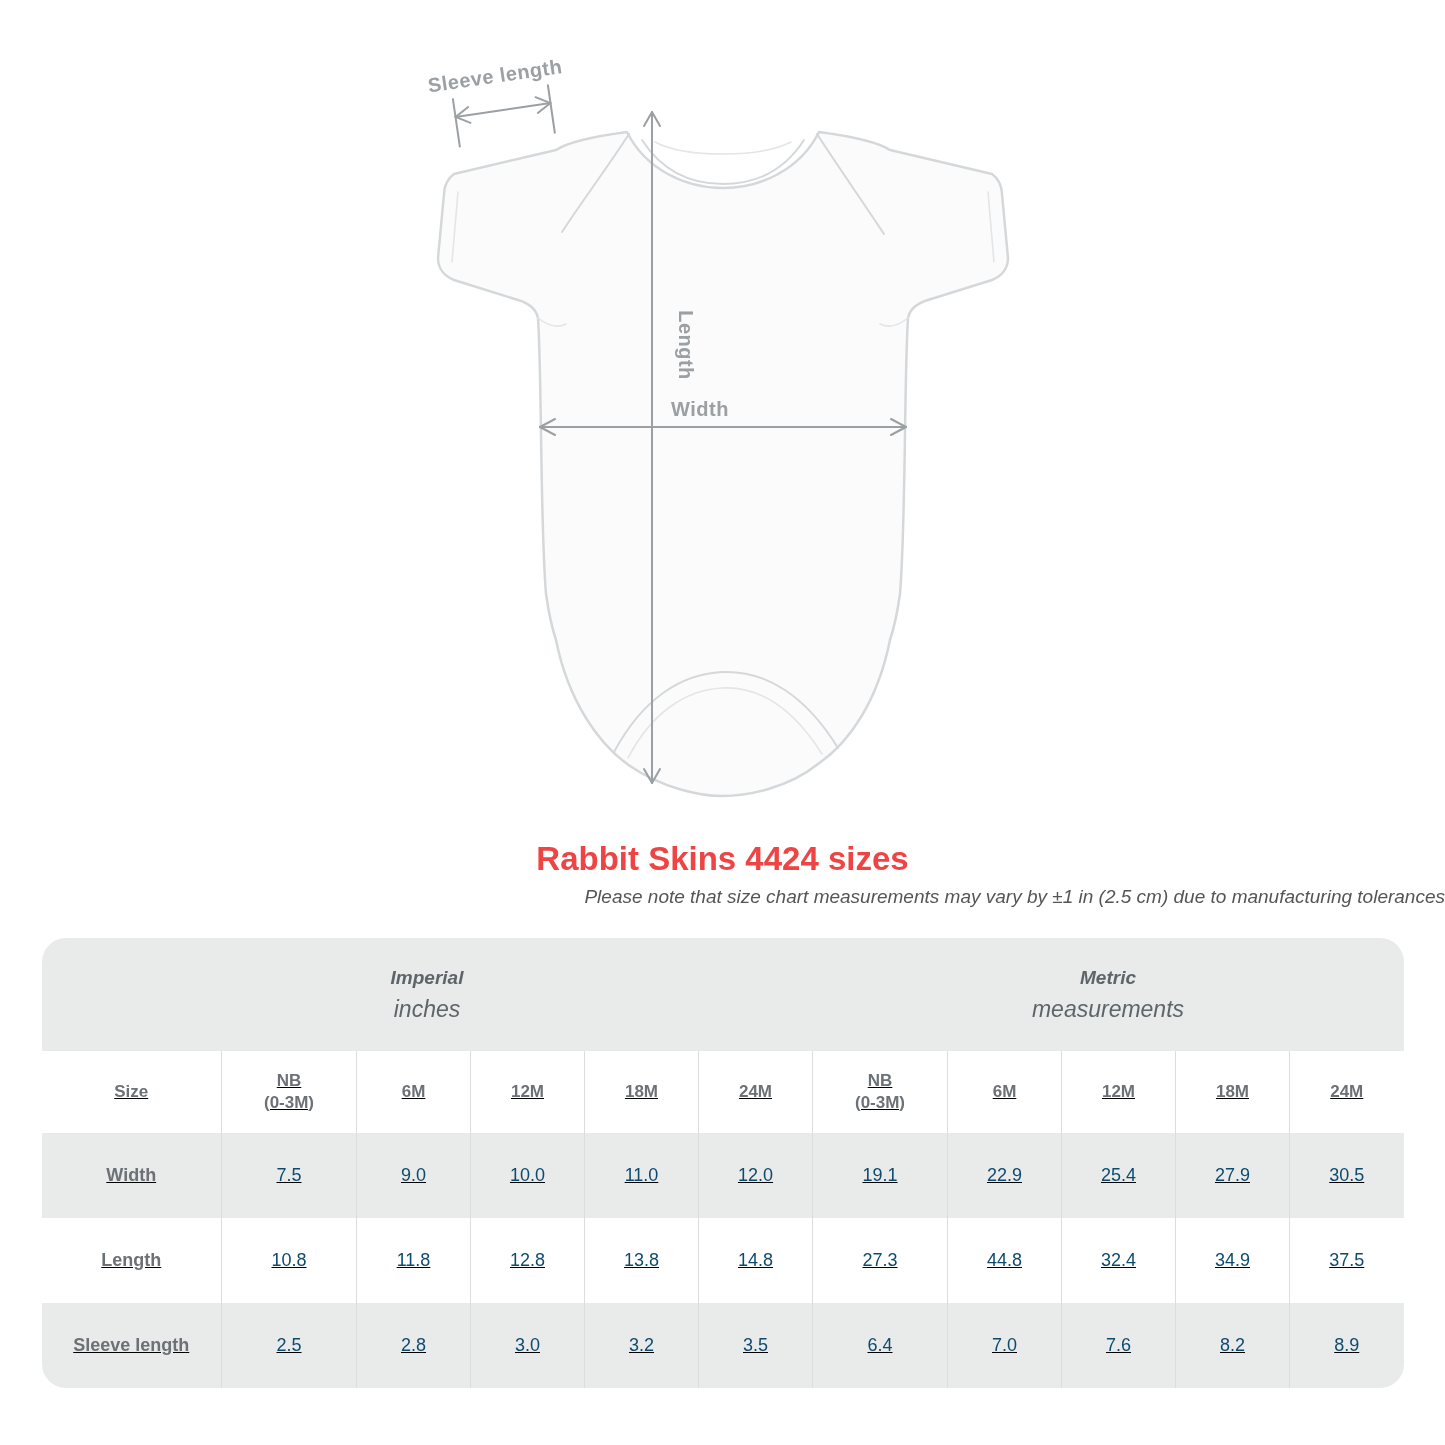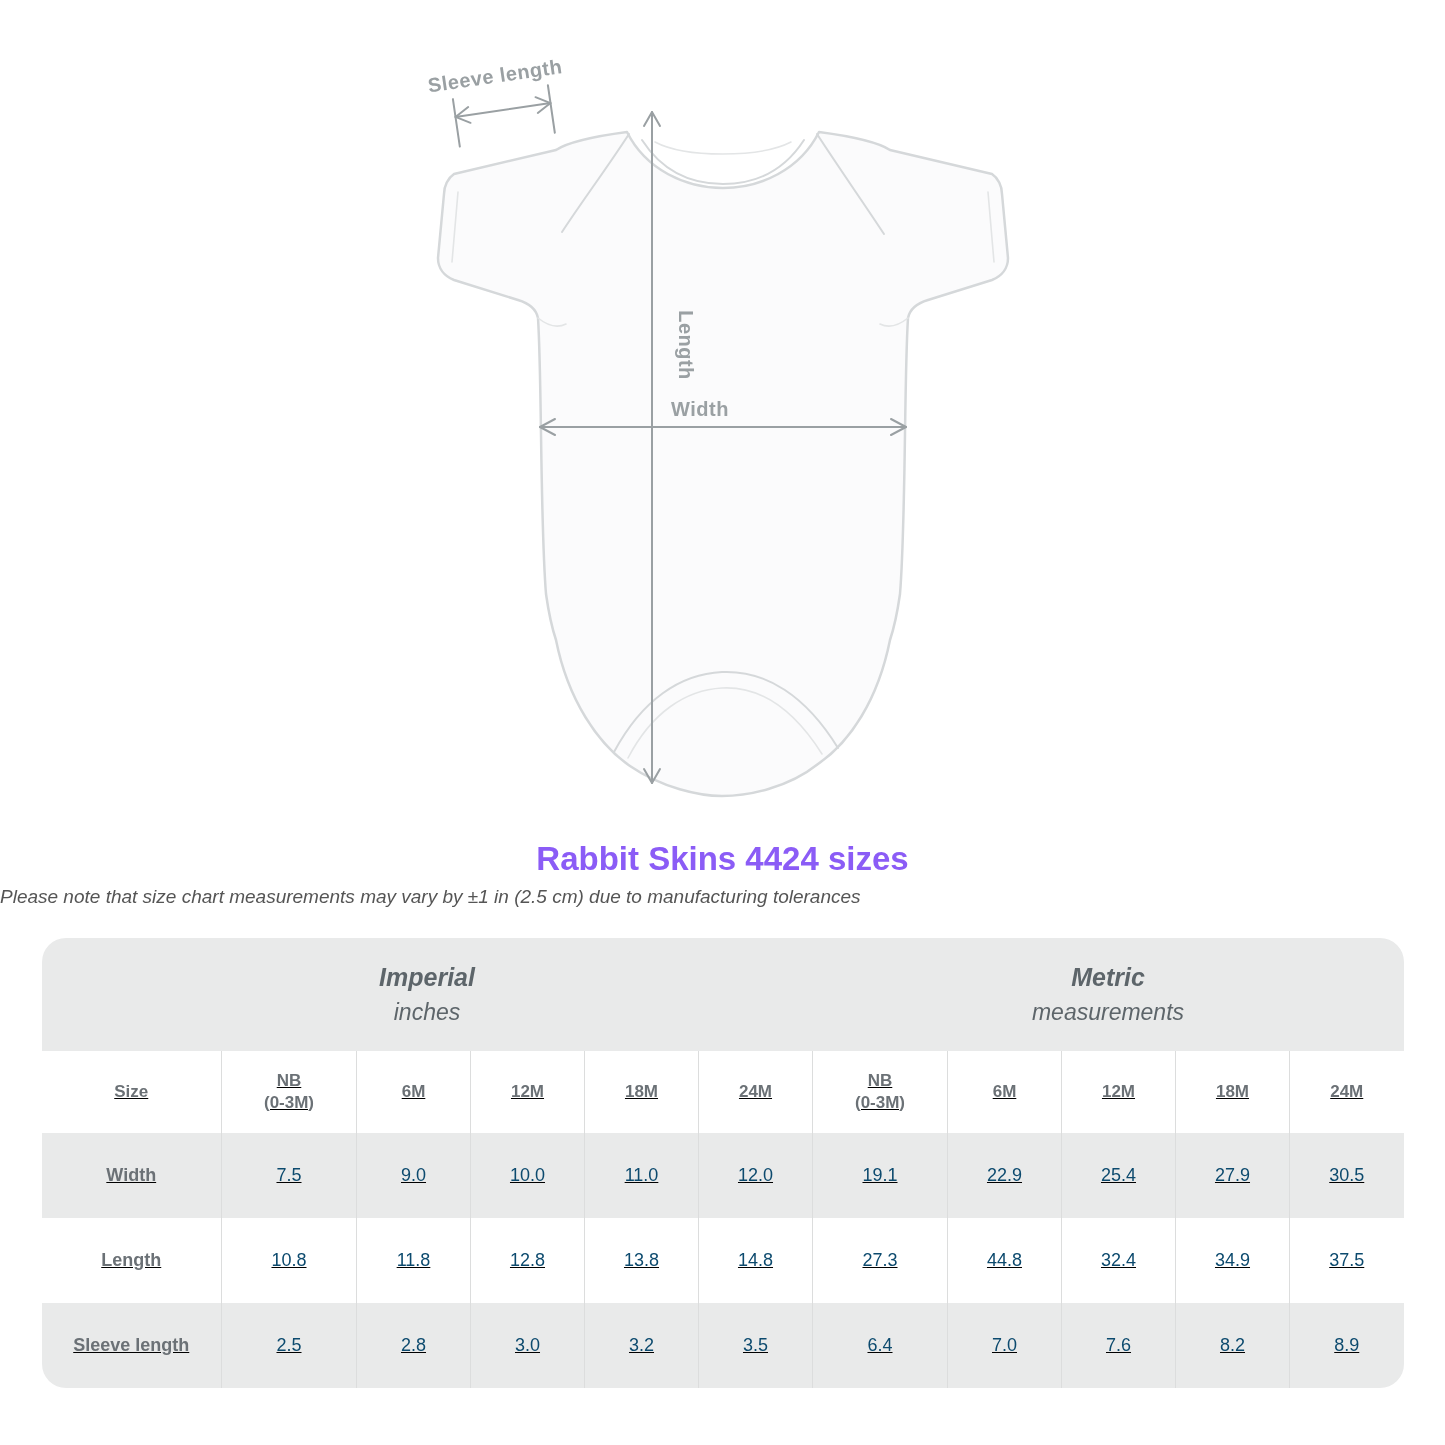--- a/index.html
+++ b/index.html
@@ -25,46 +25,46 @@
     font-size: 20px;
     letter-spacing: 0.5px;
   }
 
   
   .chart-title {
     margin: 20px 0 0 0;
     text-align: center;
     font-size: 33px;
     font-weight: bold;
-    color: #8b5cf6;
+    color: #ef4444;
   }
   .chart-subtitle {
     margin: 8px 0 0 0;
-    text-align: left;
+    text-align: right;
     font-style: italic;
     font-size: 19px;
     color: #555555;
   }
 
   
   .table-wrap {
     width: 1362px;
     margin: 30px auto 0 auto;
     border-radius: 24px;
     overflow: hidden;
   }
   .unit-band { display: flex; height: 113px; background: #e9eaea; }
   .unit-cell {
     display: flex; flex-direction: column;
     align-items: center; justify-content: center;
     color: #5d656a;
   }
   .unit-cell.imperial { width: 771px; }
   .unit-cell.metric   { width: 591px; text-align: right; }
-  .unit-main { font-size: 25px; font-weight: bold; font-style: italic; }
+  .unit-main { font-size: 19px; font-weight: bold; font-style: italic; }
   .unit-sub  { font-size: 23px; font-style: italic; margin-top: 7px; }
 
   table.size-table {
     width: 1362px;
     border-collapse: collapse;
     table-layout: fixed;
     text-decoration: underline;
   }
   .size-table th, .size-table td {
     text-align: center;

